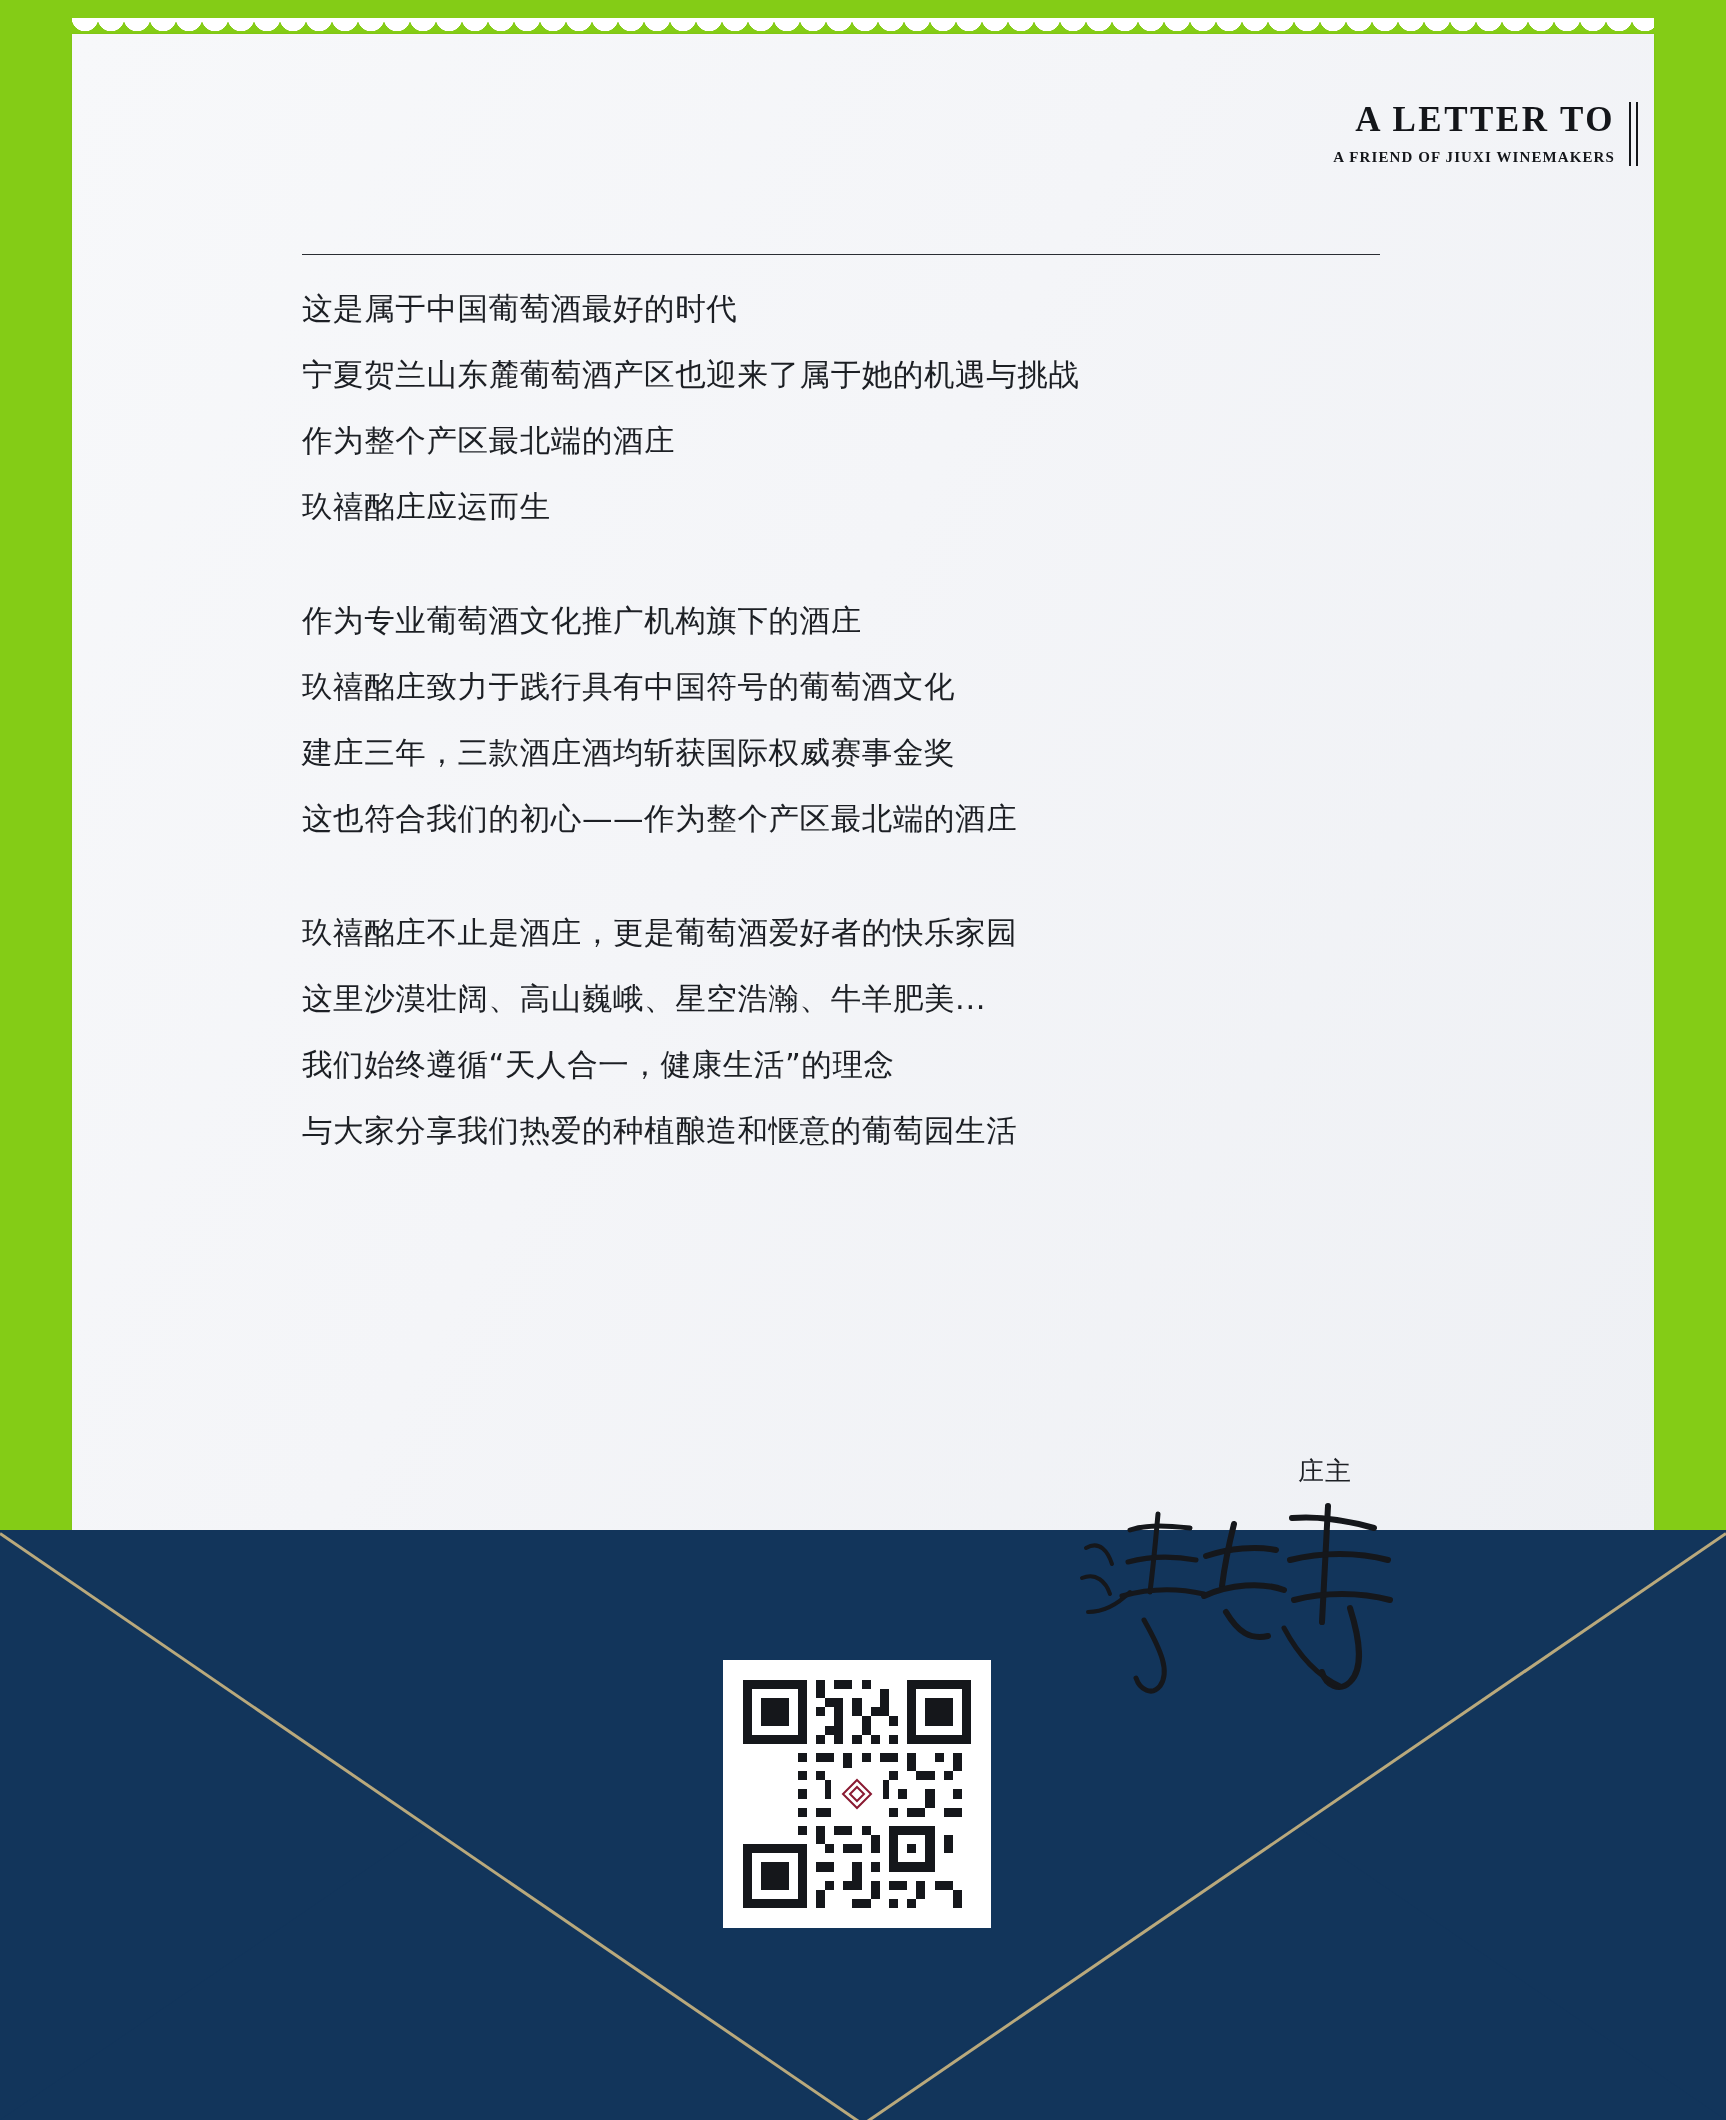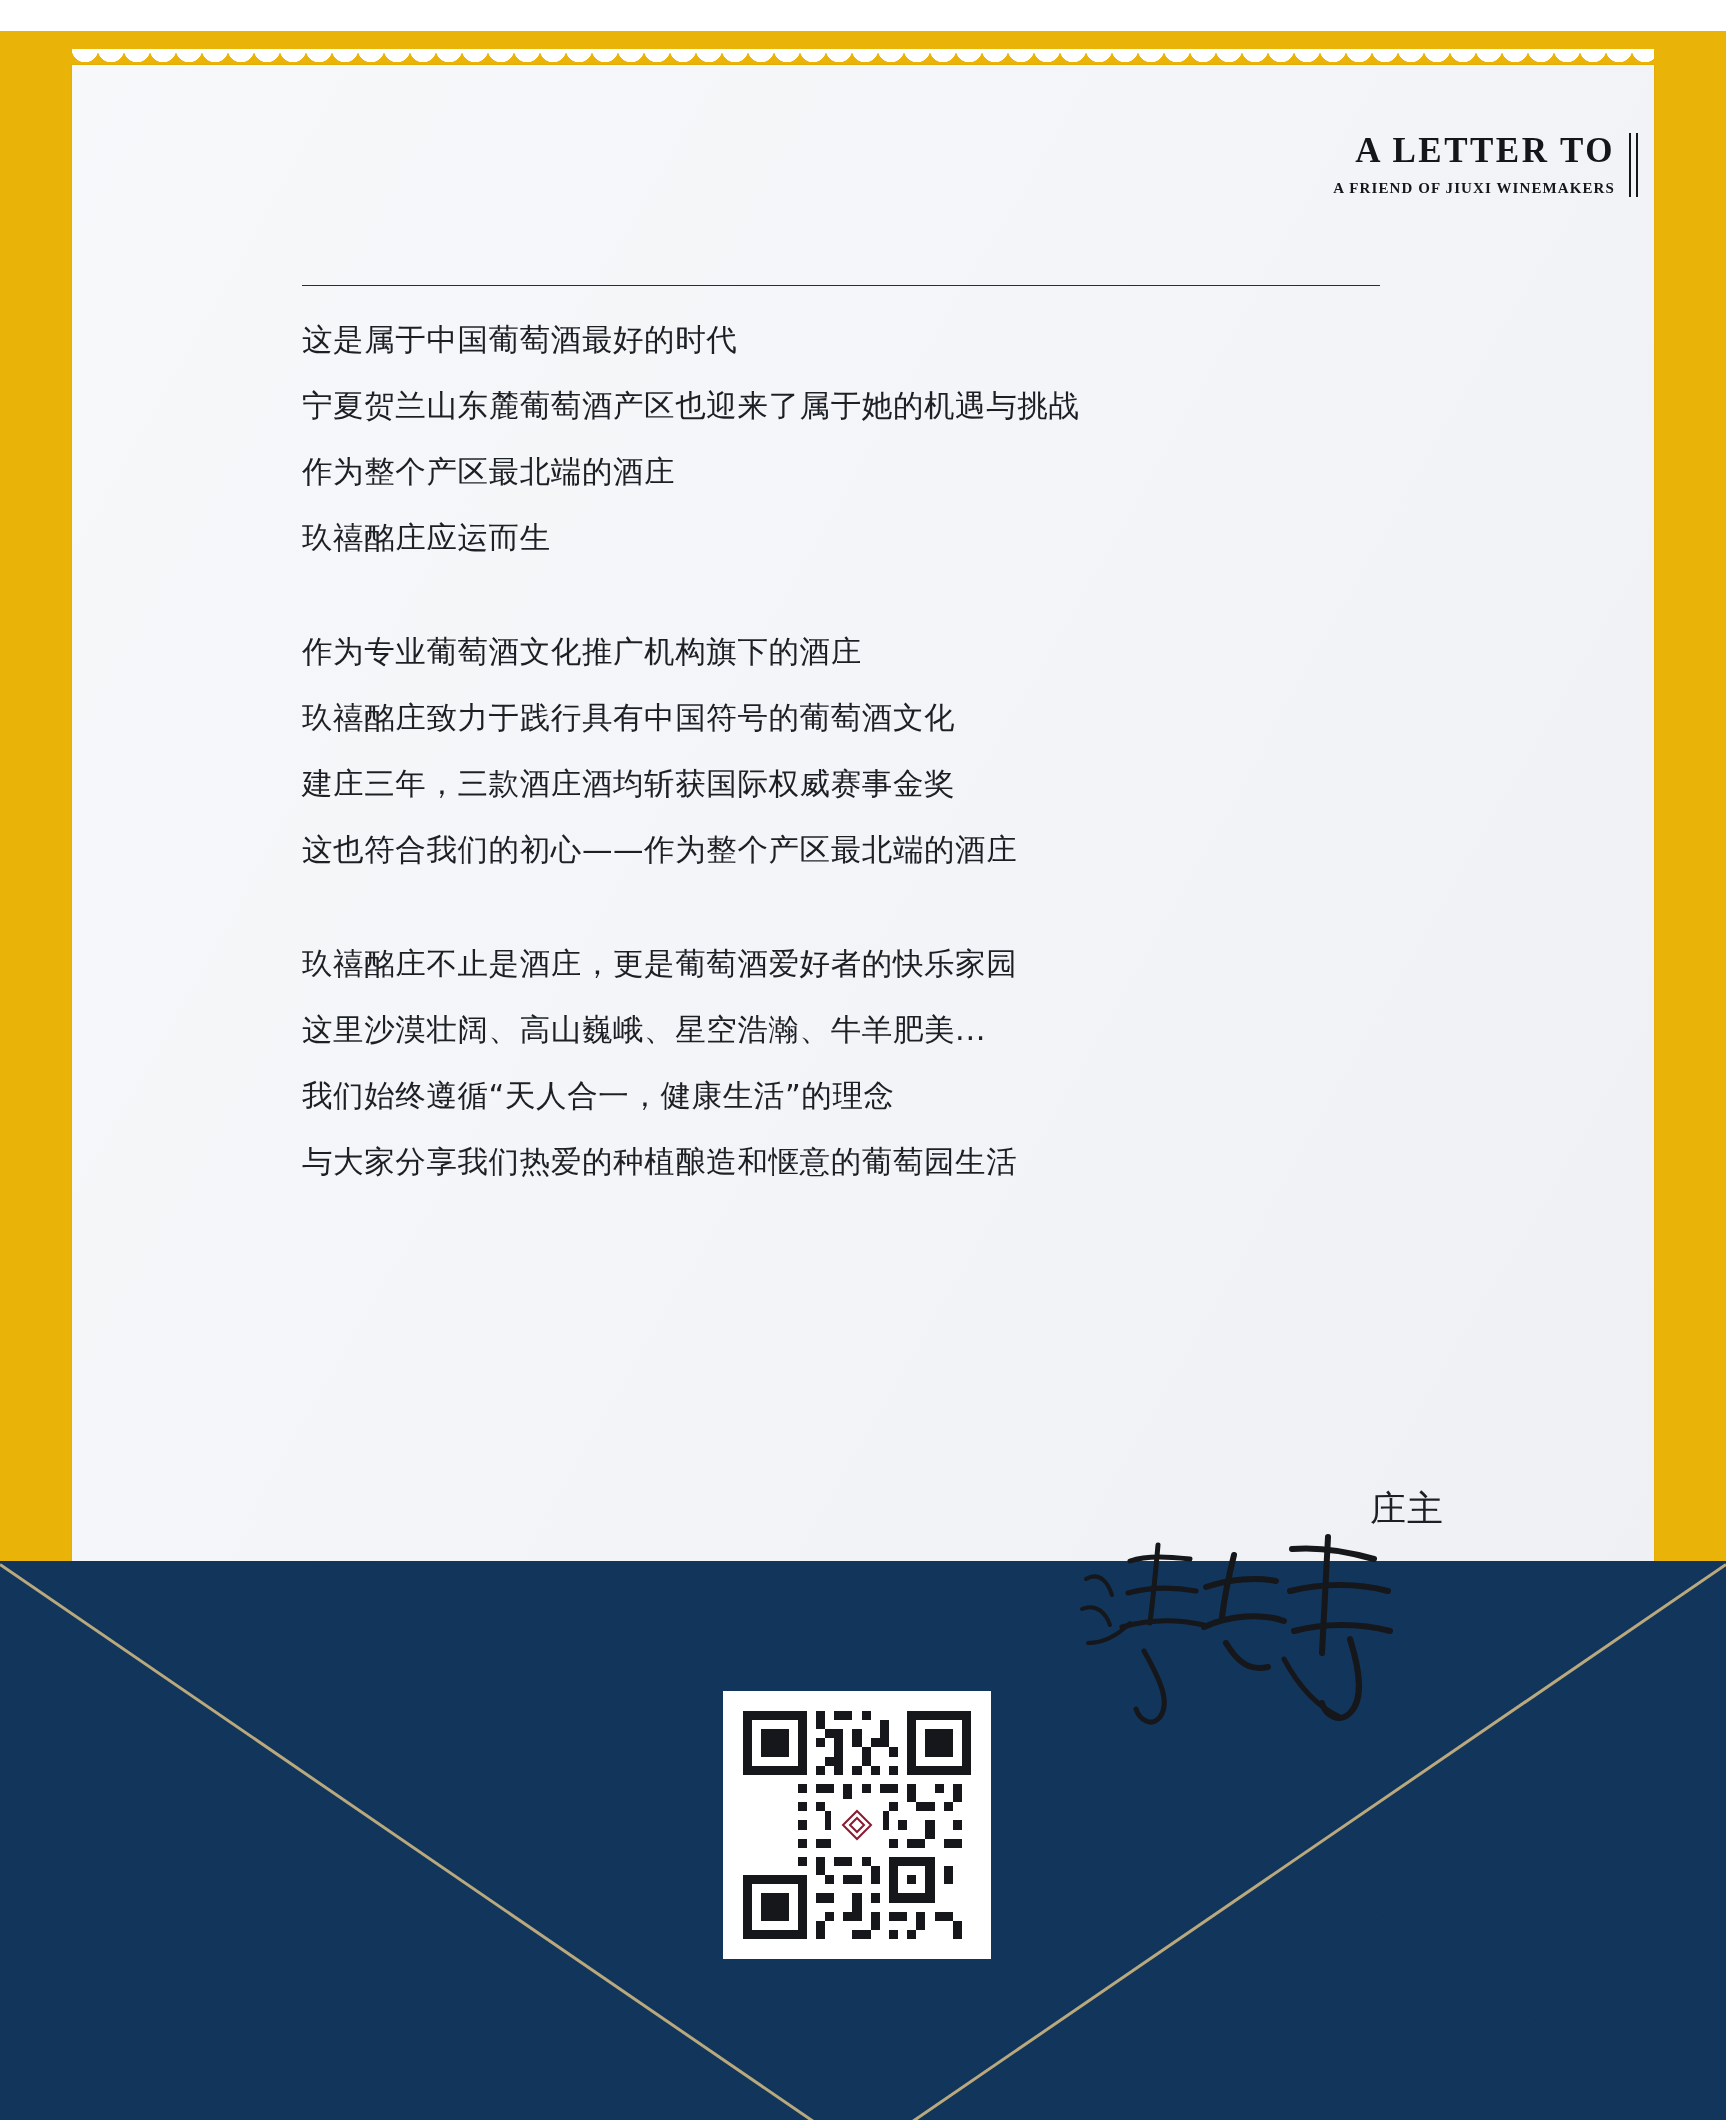--- a/index.html
+++ b/index.html
@@ -12,22 +12,21 @@
     height: 2120px;
     position: relative;
     overflow: hidden;
     font-family: "Liberation Sans", sans-serif;
   }
 
   
   #page {
     position: absolute;
     inset: 0;
-    background: #eab308;
-    margin-top: 31px;
+    background: #84cc16;
   }
 
   
   #letter-sheet {
     position: absolute;
     left: 72px;
     top: 34px;
     width: 1582px;
     height: 1530px;
     background: linear-gradient(120deg, #f7f8fa 0%, #f4f5f8 45%, #eef0f4 100%);
@@ -178,24 +177,24 @@
     font-size: 30.5px;
     line-height: 66px;
     color: #1c1f24;
     letter-spacing: 0.6px;
     white-space: nowrap;
   }
 
   
   #sign-role {
     position: absolute;
-    left: 1370px;
+    left: 1298px;
     top: 1454px;
     font-family: "DejaVu Sans", "Liberation Sans", sans-serif;
-    font-size: 36px;
+    font-size: 26px;
     color: #1c1f24;
     letter-spacing: 1px;
   }
   #signature {
     position: absolute;
     left: 1078px;
     top: 1500px;
     width: 330px;
     height: 200px;
     z-index: 8;

